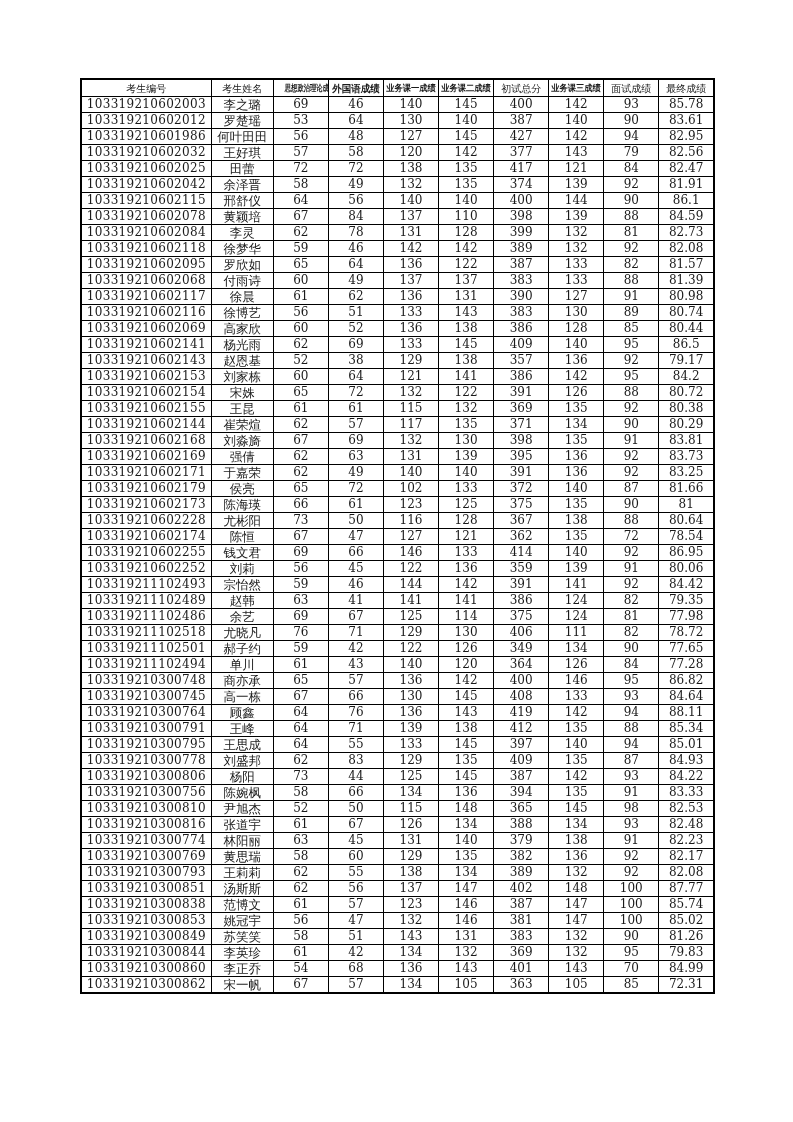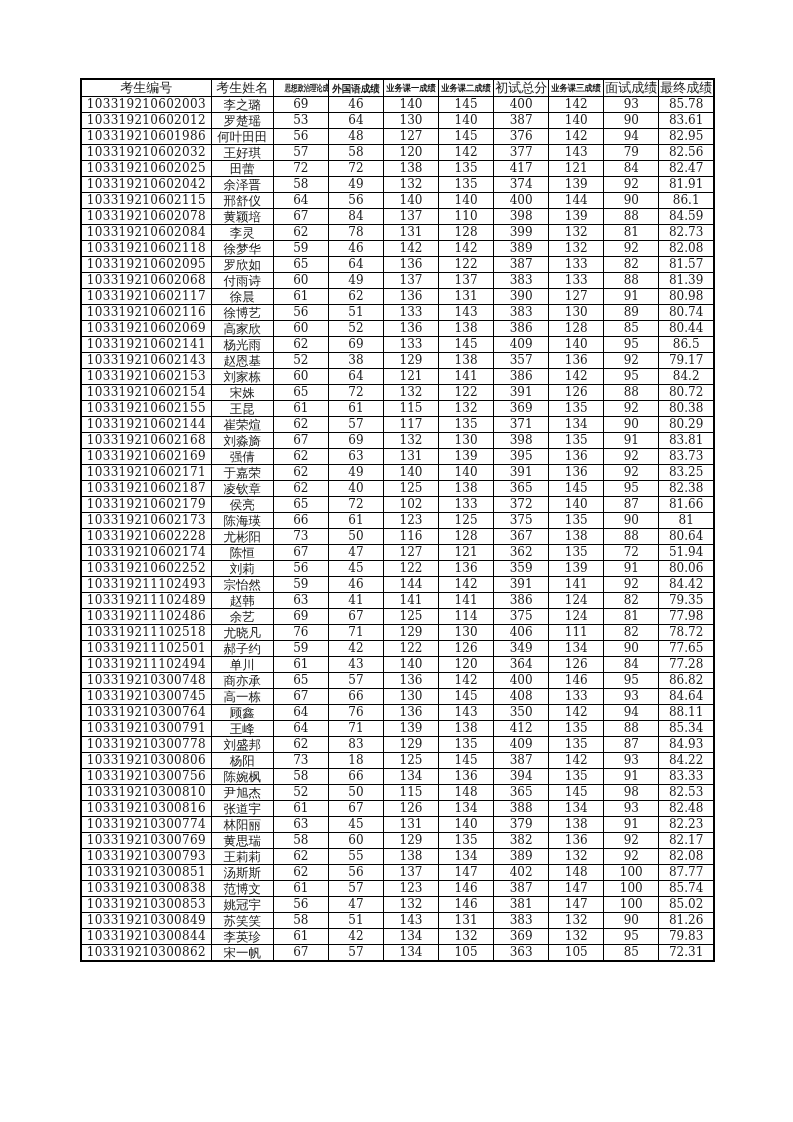--- a/index.html
+++ b/index.html
@@ -35,21 +35,21 @@
     font-size: 12px;
     overflow: hidden;
     white-space: nowrap;
   }
   .score-table thead th { height: 16px; font-weight: normal; }
   
   col.c0 { width: 130px; }
   col.c1 { width: 62px; }
   col.cs { width: 55px; }
   
-  .h0, .h1, .h6, .h8, .h9 { font-size: 13px; }
+  .h0, .h1, .h6, .h8, .h9 { font-size: 10px; }
   .h2 { font-size: 9px; font-weight: bold; display: inline-block;
         transform: scaleX(0.70); transform-origin: center; white-space: nowrap; }
   .h3 { font-size: 10px; font-weight: bold; display: inline-block;
         transform: scaleX(0.95); transform-origin: center; white-space: nowrap; }
   .h4, .h5, .h7 { font-size: 9px; font-weight: bold; display: inline-block;
         transform: scaleX(0.92); transform-origin: center; white-space: nowrap; }
   td.id-cell { font-size: 12px; letter-spacing: 0.3px; }
   td.name-cell { font-size: 12.5px; }
 </style>
 </head>
@@ -108,21 +108,21 @@
           <td class="score-cell">90</td>
           <td class="score-cell">83.61</td>
         </tr>
         <tr>
           <td class="id-cell">103319210601986</td>
           <td class="name-cell">何叶田田</td>
           <td class="score-cell">56</td>
           <td class="score-cell">48</td>
           <td class="score-cell">127</td>
           <td class="score-cell">145</td>
-          <td class="score-cell">376</td>
+          <td class="score-cell">427</td>
           <td class="score-cell">142</td>
           <td class="score-cell">94</td>
           <td class="score-cell">82.95</td>
         </tr>
         <tr>
           <td class="id-cell">103319210602032</td>
           <td class="name-cell">王好琪</td>
           <td class="score-cell">57</td>
           <td class="score-cell">58</td>
           <td class="score-cell">120</td>
@@ -366,32 +366,20 @@
           <td class="score-cell">62</td>
           <td class="score-cell">49</td>
           <td class="score-cell">140</td>
           <td class="score-cell">140</td>
           <td class="score-cell">391</td>
           <td class="score-cell">136</td>
           <td class="score-cell">92</td>
           <td class="score-cell">83.25</td>
         </tr>
         <tr>
-          <td class="id-cell">103319210602187</td>
-          <td class="name-cell">凌钦章</td>
-          <td class="score-cell">62</td>
-          <td class="score-cell">40</td>
-          <td class="score-cell">125</td>
-          <td class="score-cell">138</td>
-          <td class="score-cell">365</td>
-          <td class="score-cell">145</td>
-          <td class="score-cell">95</td>
-          <td class="score-cell">82.38</td>
-        </tr>
-        <tr>
           <td class="id-cell">103319210602179</td>
           <td class="name-cell">侯亮</td>
           <td class="score-cell">65</td>
           <td class="score-cell">72</td>
           <td class="score-cell">102</td>
           <td class="score-cell">133</td>
           <td class="score-cell">372</td>
           <td class="score-cell">140</td>
           <td class="score-cell">87</td>
           <td class="score-cell">81.66</td>
@@ -423,21 +411,33 @@
         <tr>
           <td class="id-cell">103319210602174</td>
           <td class="name-cell">陈恒</td>
           <td class="score-cell">67</td>
           <td class="score-cell">47</td>
           <td class="score-cell">127</td>
           <td class="score-cell">121</td>
           <td class="score-cell">362</td>
           <td class="score-cell">135</td>
           <td class="score-cell">72</td>
-          <td class="score-cell">51.94</td>
+          <td class="score-cell">78.54</td>
+        </tr>
+        <tr>
+          <td class="id-cell">103319210602255</td>
+          <td class="name-cell">钱文君</td>
+          <td class="score-cell">69</td>
+          <td class="score-cell">66</td>
+          <td class="score-cell">146</td>
+          <td class="score-cell">133</td>
+          <td class="score-cell">414</td>
+          <td class="score-cell">140</td>
+          <td class="score-cell">92</td>
+          <td class="score-cell">86.95</td>
         </tr>
         <tr>
           <td class="id-cell">103319210602252</td>
           <td class="name-cell">刘莉</td>
           <td class="score-cell">56</td>
           <td class="score-cell">45</td>
           <td class="score-cell">122</td>
           <td class="score-cell">136</td>
           <td class="score-cell">359</td>
           <td class="score-cell">139</td>
@@ -540,54 +540,66 @@
           <td class="score-cell">93</td>
           <td class="score-cell">84.64</td>
         </tr>
         <tr>
           <td class="id-cell">103319210300764</td>
           <td class="name-cell">顾鑫</td>
           <td class="score-cell">64</td>
           <td class="score-cell">76</td>
           <td class="score-cell">136</td>
           <td class="score-cell">143</td>
-          <td class="score-cell">350</td>
+          <td class="score-cell">419</td>
           <td class="score-cell">142</td>
           <td class="score-cell">94</td>
           <td class="score-cell">88.11</td>
         </tr>
         <tr>
           <td class="id-cell">103319210300791</td>
           <td class="name-cell">王峰</td>
           <td class="score-cell">64</td>
           <td class="score-cell">71</td>
           <td class="score-cell">139</td>
           <td class="score-cell">138</td>
           <td class="score-cell">412</td>
           <td class="score-cell">135</td>
           <td class="score-cell">88</td>
           <td class="score-cell">85.34</td>
         </tr>
         <tr>
+          <td class="id-cell">103319210300795</td>
+          <td class="name-cell">王思成</td>
+          <td class="score-cell">64</td>
+          <td class="score-cell">55</td>
+          <td class="score-cell">133</td>
+          <td class="score-cell">145</td>
+          <td class="score-cell">397</td>
+          <td class="score-cell">140</td>
+          <td class="score-cell">94</td>
+          <td class="score-cell">85.01</td>
+        </tr>
+        <tr>
           <td class="id-cell">103319210300778</td>
           <td class="name-cell">刘盛邦</td>
           <td class="score-cell">62</td>
           <td class="score-cell">83</td>
           <td class="score-cell">129</td>
           <td class="score-cell">135</td>
           <td class="score-cell">409</td>
           <td class="score-cell">135</td>
           <td class="score-cell">87</td>
           <td class="score-cell">84.93</td>
         </tr>
         <tr>
           <td class="id-cell">103319210300806</td>
           <td class="name-cell">杨阳</td>
           <td class="score-cell">73</td>
-          <td class="score-cell">18</td>
+          <td class="score-cell">44</td>
           <td class="score-cell">125</td>
           <td class="score-cell">145</td>
           <td class="score-cell">387</td>
           <td class="score-cell">142</td>
           <td class="score-cell">93</td>
           <td class="score-cell">84.22</td>
         </tr>
         <tr>
           <td class="id-cell">103319210300756</td>
           <td class="name-cell">陈婉枫</td>
@@ -714,20 +726,32 @@
           <td class="score-cell">61</td>
           <td class="score-cell">42</td>
           <td class="score-cell">134</td>
           <td class="score-cell">132</td>
           <td class="score-cell">369</td>
           <td class="score-cell">132</td>
           <td class="score-cell">95</td>
           <td class="score-cell">79.83</td>
         </tr>
         <tr>
+          <td class="id-cell">103319210300860</td>
+          <td class="name-cell">李正乔</td>
+          <td class="score-cell">54</td>
+          <td class="score-cell">68</td>
+          <td class="score-cell">136</td>
+          <td class="score-cell">143</td>
+          <td class="score-cell">401</td>
+          <td class="score-cell">143</td>
+          <td class="score-cell">70</td>
+          <td class="score-cell">84.99</td>
+        </tr>
+        <tr>
           <td class="id-cell">103319210300862</td>
           <td class="name-cell">宋一帆</td>
           <td class="score-cell">67</td>
           <td class="score-cell">57</td>
           <td class="score-cell">134</td>
           <td class="score-cell">105</td>
           <td class="score-cell">363</td>
           <td class="score-cell">105</td>
           <td class="score-cell">85</td>
           <td class="score-cell">72.31</td>

